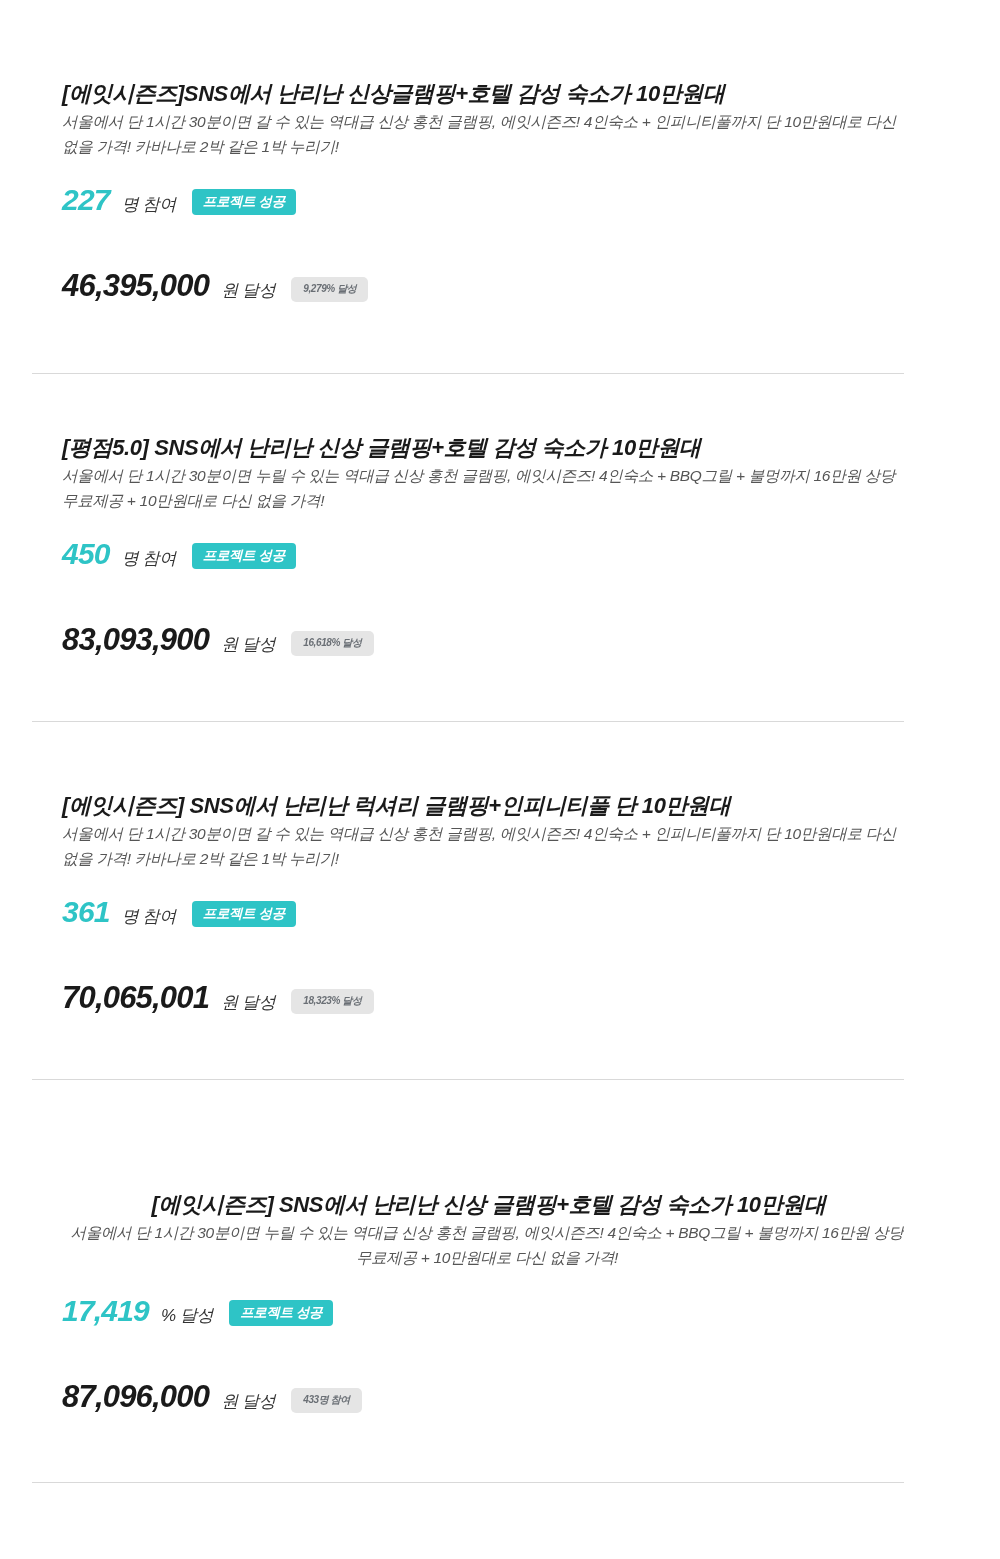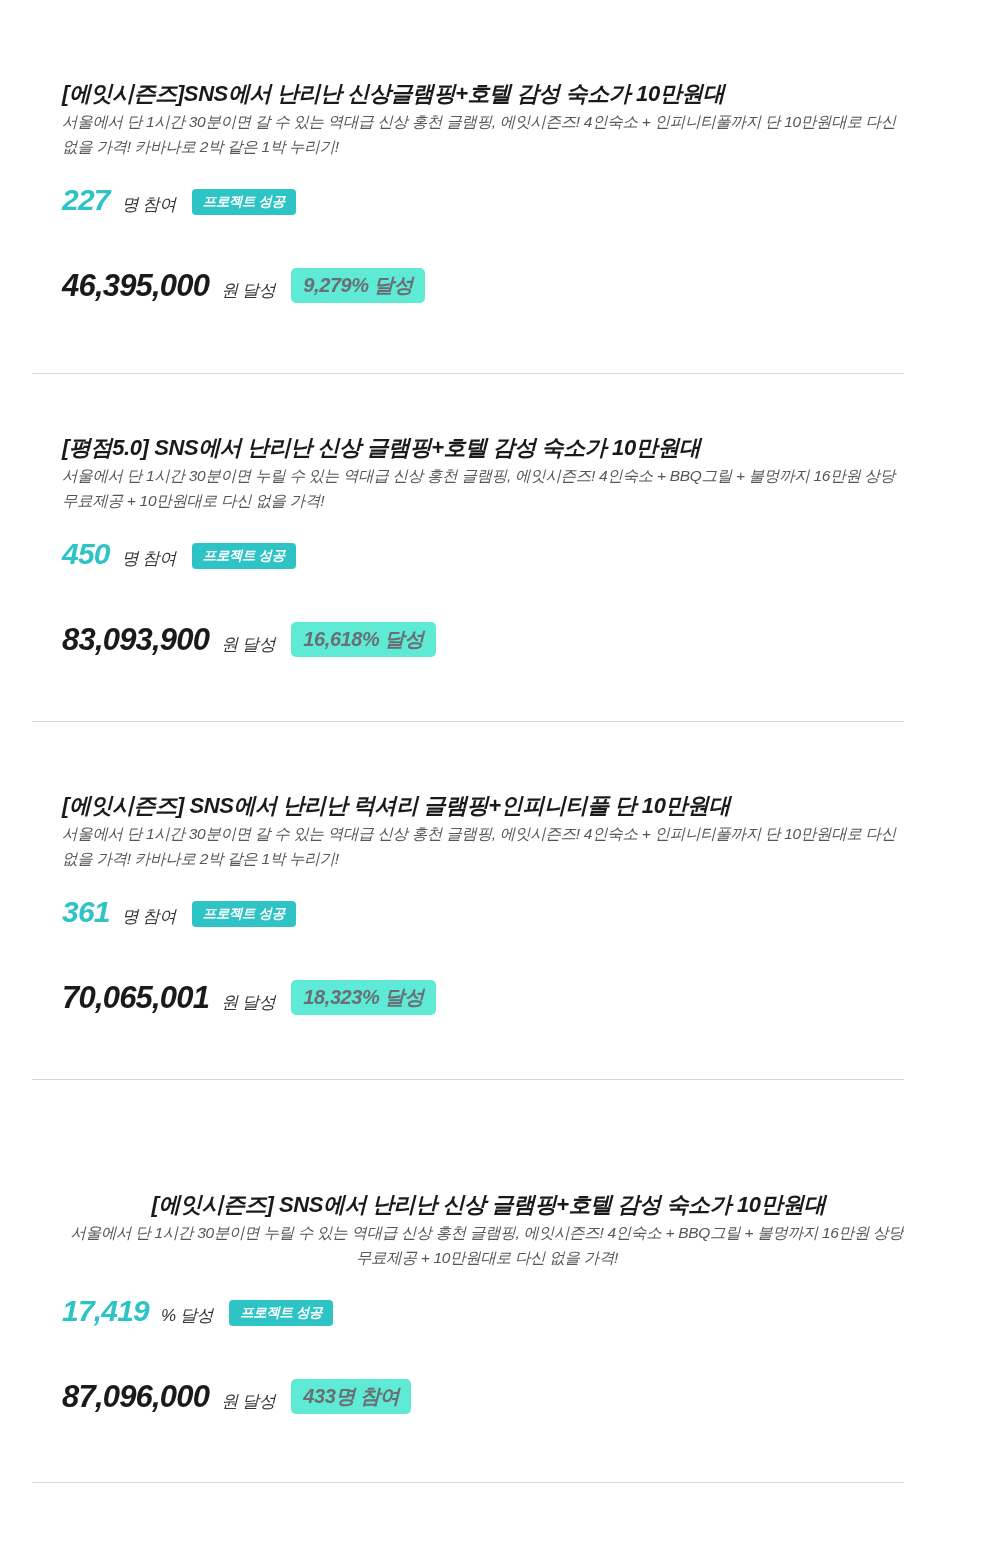--- a/index.html
+++ b/index.html
@@ -83,23 +83,23 @@
     border-radius: 4px;
     padding: 6px 11px 7px 11px;
     margin-left: 16px;
     letter-spacing: -0.4px;
     line-height: 1;
     position: relative;
     top: -4px;
   }
   .badge-grey {
     display: inline-block;
-    background: #5eead4;
+    background: #e5e5e5;
     color: #6a6f75;
-    font-size: 20px;
+    font-size: 10px;
     font-weight: bold;
     border-radius: 5px;
     padding: 7px 12px 8px 12px;
     margin-left: 16px;
     letter-spacing: -0.4px;
     line-height: 1;
     position: relative;
     top: -4px;
   }
 </style>

